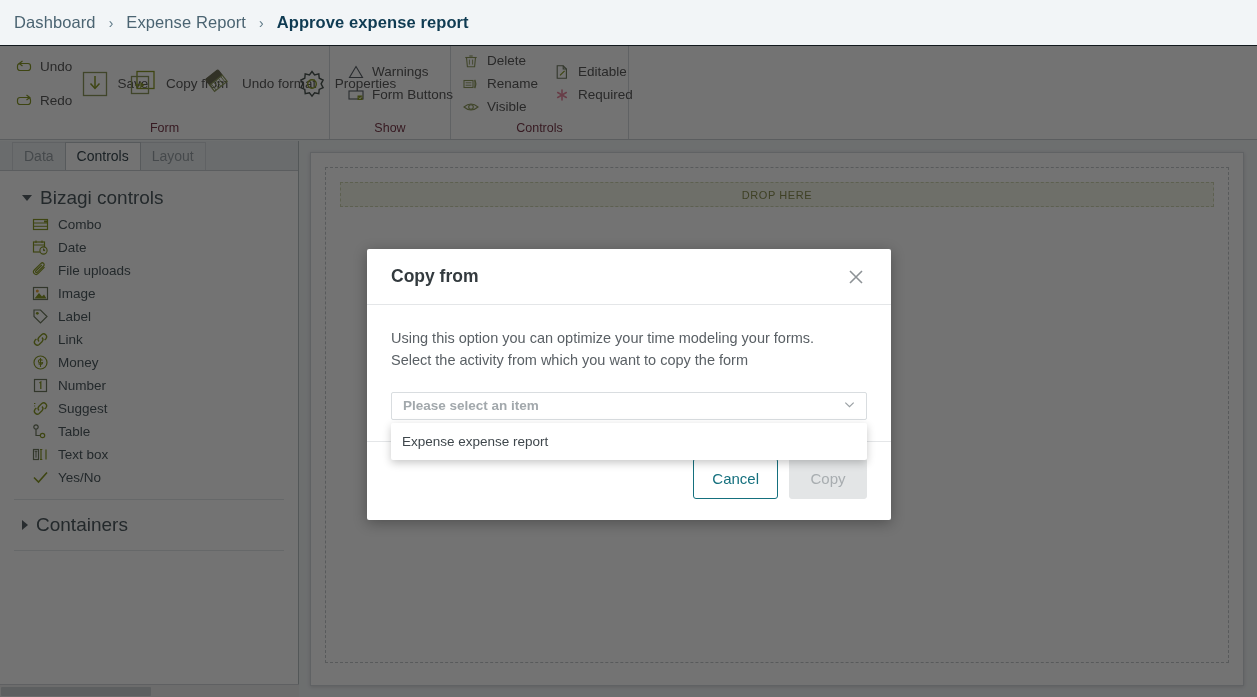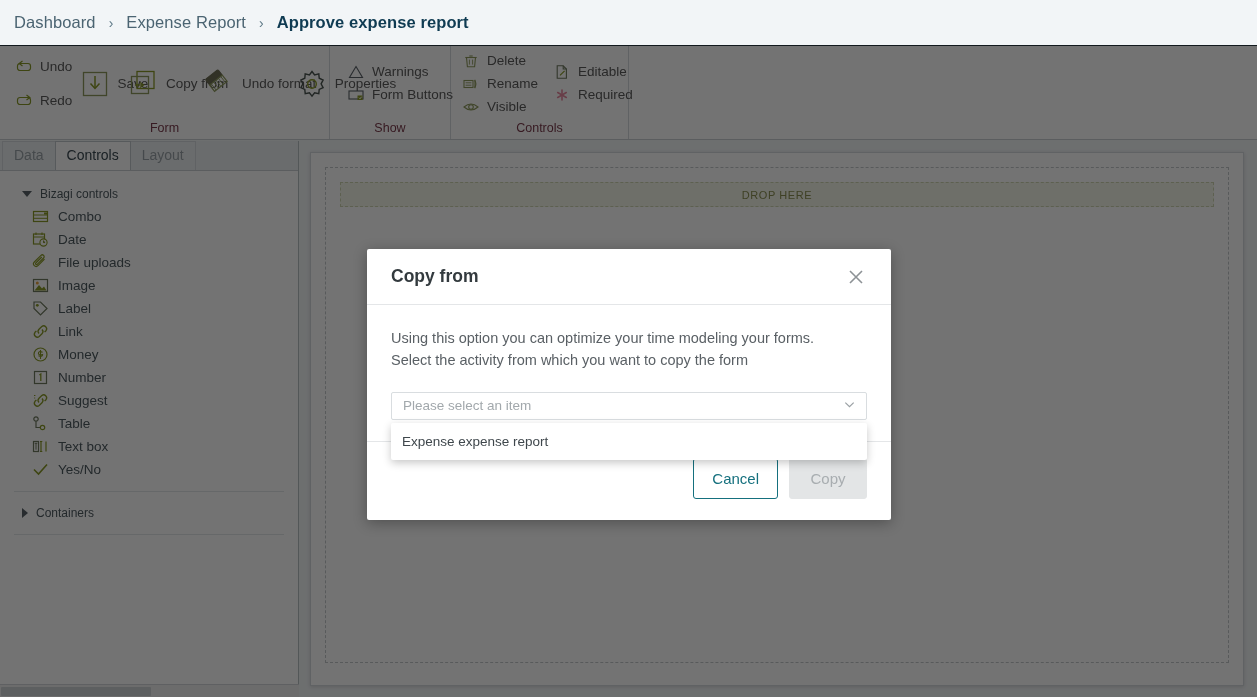--- a/index.html
+++ b/index.html
@@ -135,25 +135,25 @@
   .left-panel {
     position: absolute;
     left: 0; top: 141px;
     width: 299px; height: 556px;
     background: #ffffff;
     box-sizing: border-box;
     border-right: 1px solid #b9c0c4;
   }
   .tabs {
     display: flex;
-    align-items: flex-start;
+    align-items: flex-end;
     height: 30px;
     background: #eceff1;
     border-bottom: 1px solid #c9cfd3;
-    padding-left: 2px;
+    padding-left: 12px;
     box-sizing: border-box;
   }
   .tab {
     padding: 5px 11px 5px 11px;
     font-size: 14px;
     color: #9aa3a8;
     background: #eceff1;
     border: 1px solid #d5dade;
     border-bottom: none;
     margin-right: -1px;
@@ -172,21 +172,21 @@
     background: #fff;
     height: calc(100% - 30px);
     box-sizing: border-box;
     position: relative;
   }
   .tree-group {
     display: flex;
     align-items: center;
     gap: 8px;
     padding: 4px 0 4px 22px;
-    font-size: 12px;
+    font-size: 19px;
     color: #4f5b61;
     cursor: default;
   }
   .caret {
     width: 0; height: 0; flex: none;
   }
   .caret.down {
     border-left: 5px solid transparent;
     border-right: 5px solid transparent;
     border-top: 6px solid #5a6369;
@@ -315,20 +315,21 @@
     border-radius: 2px;
     background: #fff;
     display: flex;
     align-items: center;
     justify-content: space-between;
     padding: 0 10px 0 11px;
     box-sizing: border-box;
     font-size: 13.5px;
     color: #a2a8ac;
     cursor: pointer;
+    font-weight: bold;
   }
   .select-list {
     position: absolute;
     left: 0; top: 31px;
     width: 100%;
     background: #fff;
     box-shadow: 0 3px 8px rgba(0,0,0,.22);
     border-radius: 2px;
     z-index: 5;
     padding: 6px 0;

